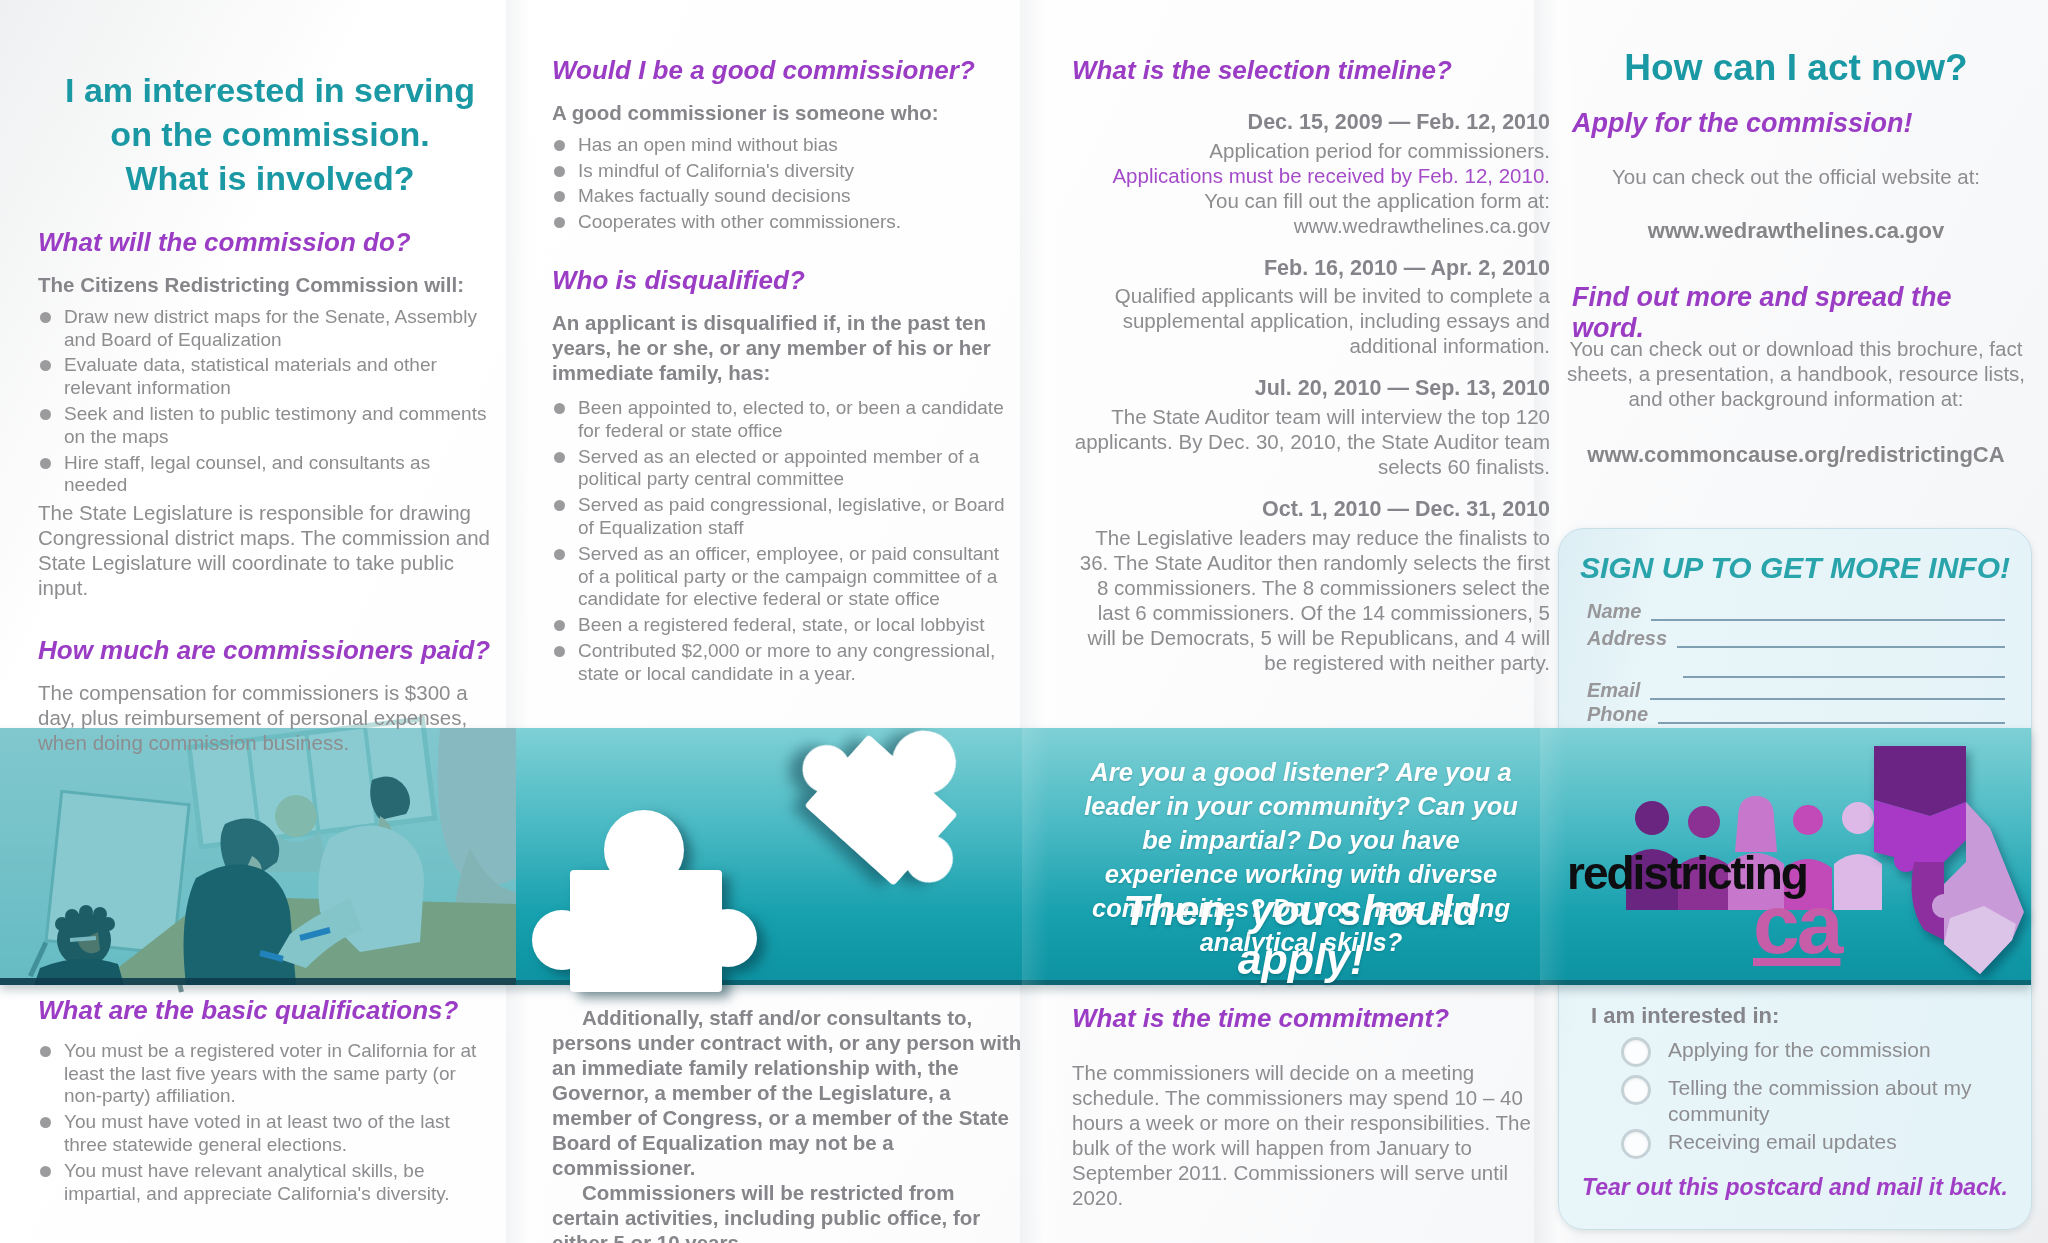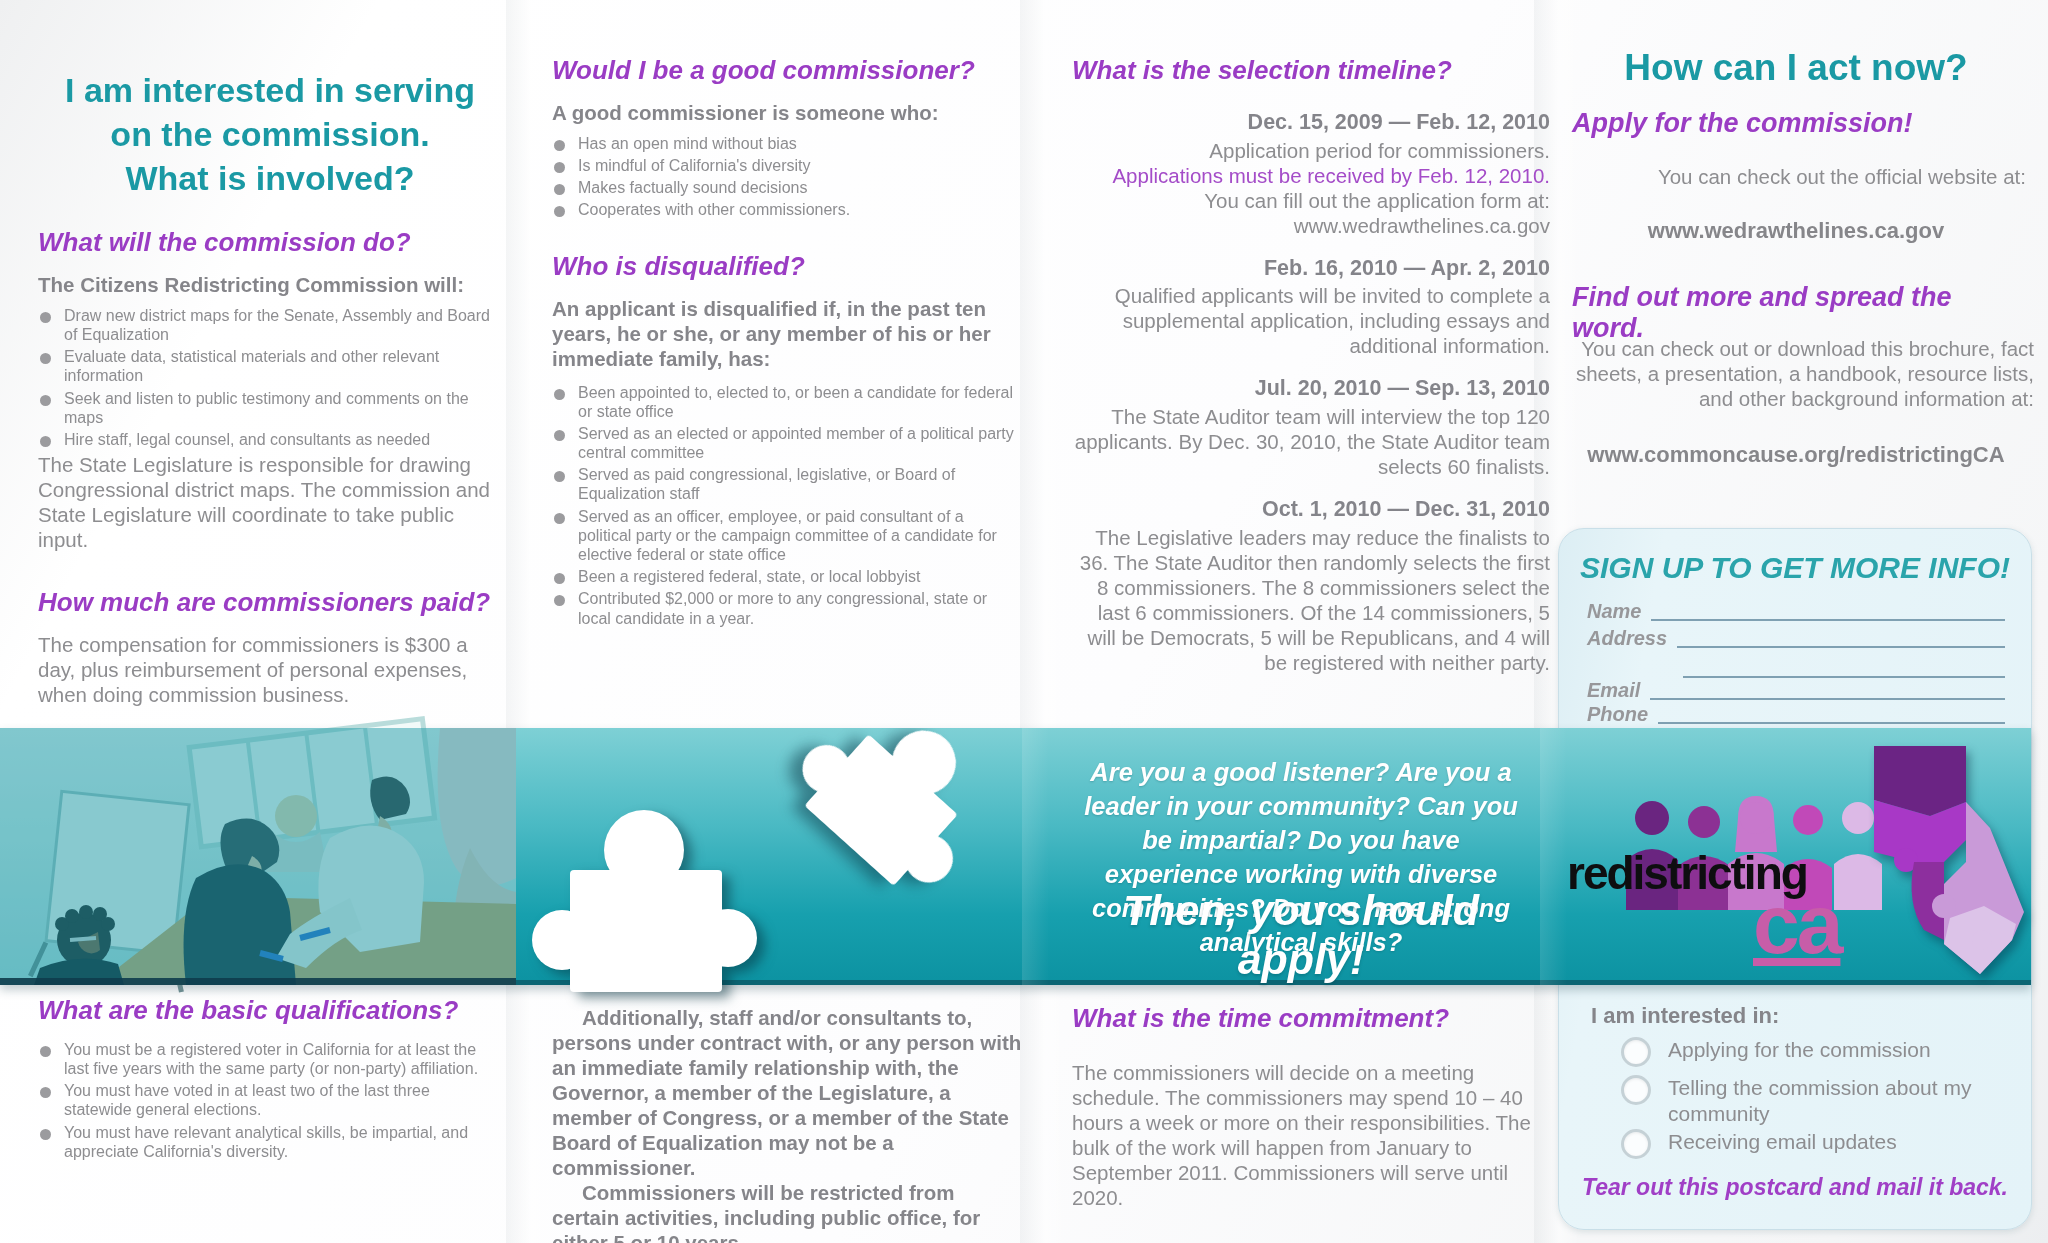--- a/index.html
+++ b/index.html
@@ -5,28 +5,28 @@
   html,body{margin:0;padding:0;background:#e9eaec;}
   .page{position:relative;width:2048px;height:1243px;overflow:hidden;
         font-family:"Liberation Sans",sans-serif;
         background:linear-gradient(118deg,#eff0f1 0%,#ffffff 14%,#fdfdfe 55%,#f4f5f6 92%,#eceef0 100%);}
   .abs{position:absolute;}
   
   .h1{margin:0;color:#1a99a4;font-weight:bold;font-size:34px;line-height:1.3;text-align:center;white-space:pre-line;}
   .h2{margin:0 0 14px 0;color:#9a3cc4;font-style:italic;font-weight:bold;font-size:26px;line-height:1.15;}
   .lead{margin:0 0 9px 0;color:#85858a;font-weight:bold;font-size:20.5px;line-height:1.22;}
   .p{margin:0;color:#8d8d90;font-size:20.5px;line-height:1.22;}
-  .li{display:flex;margin-bottom:3px;color:#8d8d90;font-size:16px;line-height:1.2;}
+  .li{display:flex;margin-bottom:3px;color:#8d8d90;font-size:19px;line-height:1.2;}
   .dot{flex:0 0 auto;width:11px;height:11px;border-radius:50%;background:#9b9b9e;margin:6px 13px 0 2px;}
   .li .tx{flex:1;}
   .tl{margin-bottom:18px;text-align:right;}
   .dates{font-weight:bold;color:#84848a;font-size:21.5px;line-height:1.2;margin:0 0 2px 0;}
   .hl{color:#a44cc8;}
   .indent{text-indent:30px;font-weight:bold;color:#85858a;}
-  .center{text-align:right;}
+  .center{text-align:center;}
   .url{font-weight:bold;color:#86868a;font-size:22px;text-align:center;}
   
   .fold{position:absolute;top:0;height:1243px;width:46px;z-index:1;
         background:linear-gradient(to right,rgba(70,90,100,0.06),rgba(255,255,255,0.5) 55%,rgba(255,255,255,0) 100%);}
   .seam{position:absolute;top:728px;height:257px;width:34px;z-index:4;
         background:linear-gradient(to right,rgba(255,255,255,0.12),rgba(255,255,255,0) 80%);}
   
   .postcard{position:absolute;left:1558px;top:528px;width:472px;height:700px;z-index:2;
             border-radius:26px;background:linear-gradient(100deg,#dceef4 0%,#e8f5f9 18%,#e4f3f8 100%);
             border:1px solid #c9dfe8;box-shadow:0 2px 6px rgba(90,120,130,0.18);}

